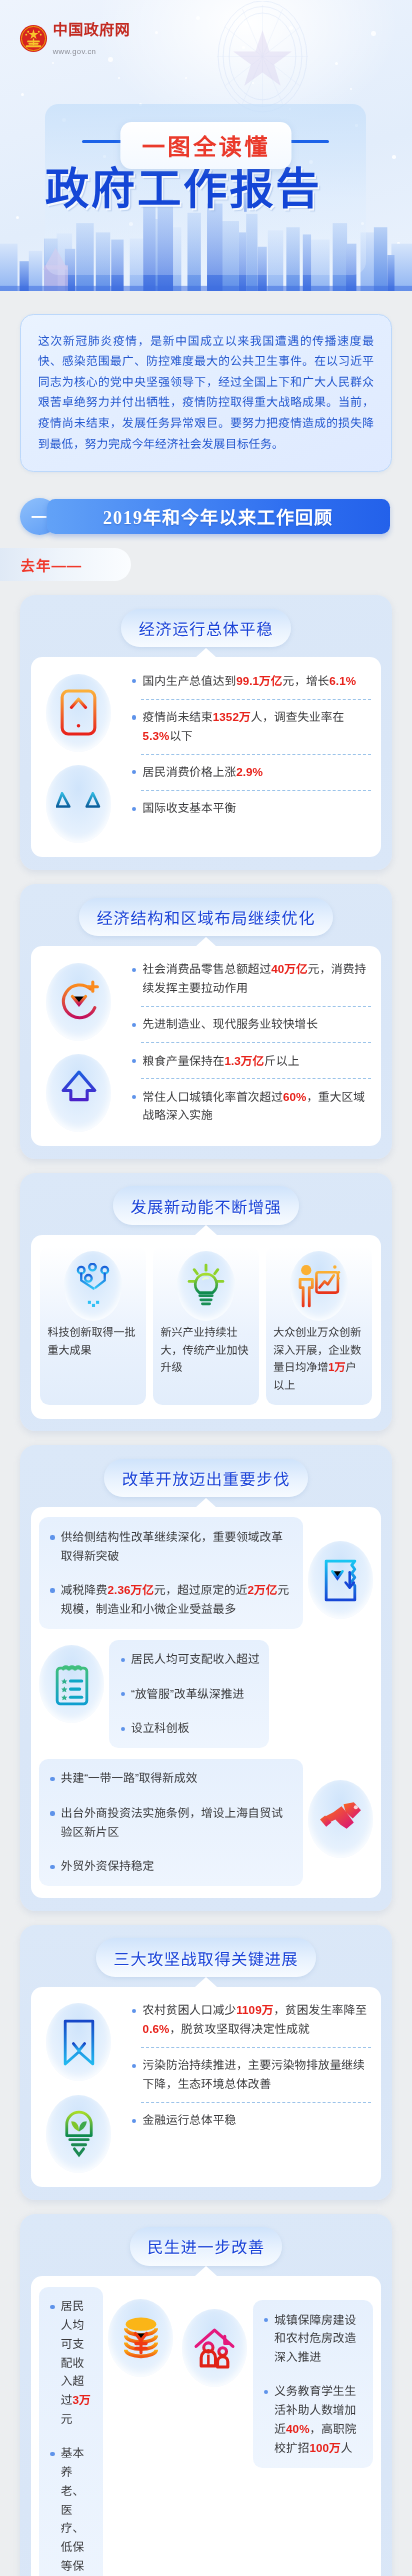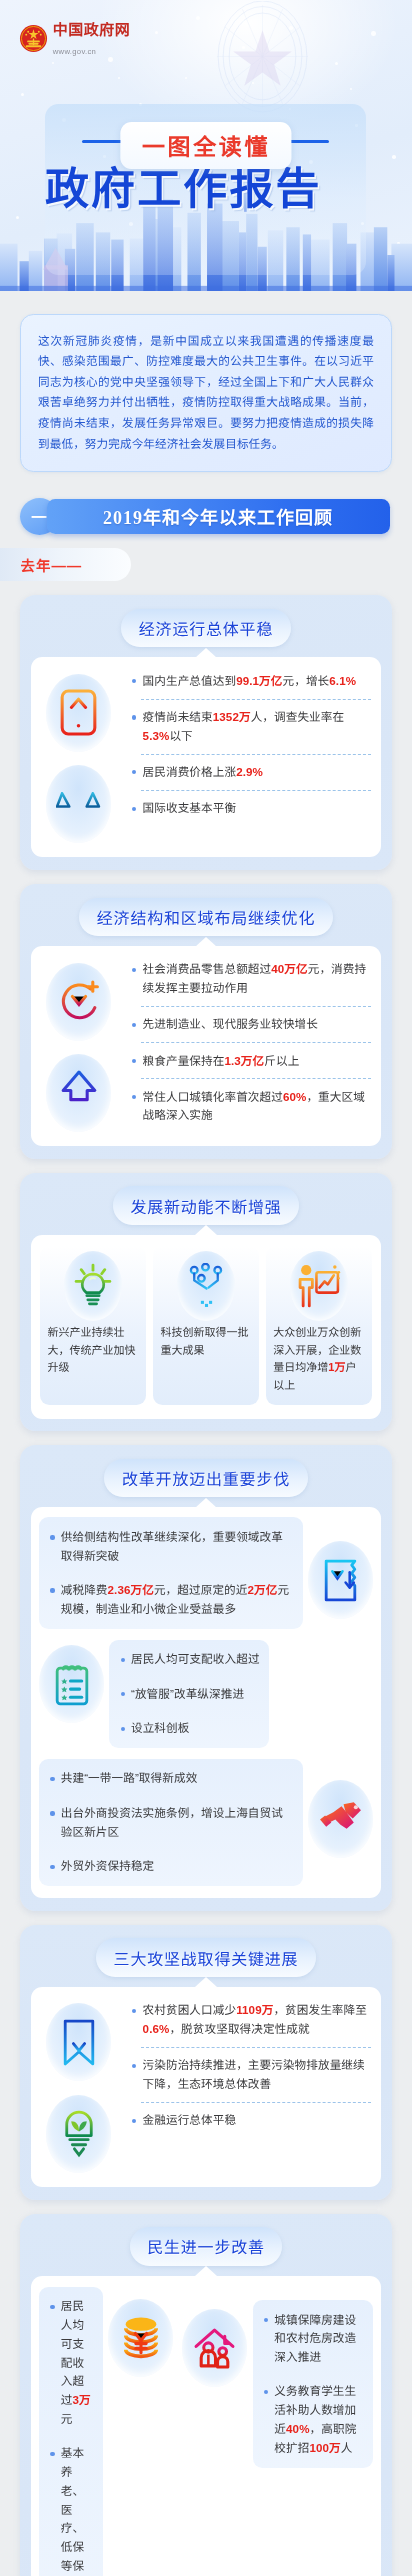--- a/index.html
+++ b/index.html
@@ -536,47 +536,20 @@
 </div>
 
 <div class="card">
   <div class="card-title">
     <span>发展新动能不断增强</span>
   </div>
   <div class="notch"></div>
   <div class="tri">
     <div class="tri-col">
       <div class="icon-ellipse">
-        <svg width="40" height="47" viewBox="0 0 78 92">
-          <defs>
-              <linearGradient id="g6" x1="0" y1="0" x2="0" y2="1">
-            <stop offset="0%" stop-color="#a6de2e"></stop>
-                <stop offset="100%" stop-color="#0f8a4f"></stop>
-              </linearGradient>
-            </defs>
-          <g stroke="#8fd22c" stroke-width="5.5" stroke-linecap="round">
-            <path d="M39 4 L39 14"></path>
-              <path d="M16 13 L22 21"></path>
-              <path d="M62 13 L56 21"></path>
-            <path d="M6 36 L16 36"></path>
-              <path d="M72 36 L62 36"></path>
-          </g>
-          <path d="M39 22 A20 20 0 0 1 52 58 L26 58 A20 20 0 0 1 39 22 Z" fill="none" stroke="url(#g6)" stroke-width="5.5" stroke-linejoin="round"></path>
-          <path d="M33 32 A9 9 0 0 1 43 30" fill="none" stroke="#e9fbd4" stroke-width="4" stroke-linecap="round"></path>
-          <g stroke="#1a8f55" stroke-width="5.5" stroke-linecap="round">
-            <path d="M27 64 L51 64"></path>
-              <path d="M29 72 L49 72"></path>
-              <path d="M32 80 L46 80"></path>
-          </g>
-        </svg>
-      </div>
-      <p><span>新兴产业持续壮大，传统产业加快升级</span></p>
-    </div>
-    <div class="tri-col">
-      <div class="icon-ellipse">
         <svg width="37" height="46" viewBox="0 0 72 90">
           <defs>
               <linearGradient id="g5" x1="0" y1="0" x2="0" y2="1">
             <stop offset="0%" stop-color="#1b5fd8"></stop>
                 <stop offset="100%" stop-color="#2fc0f5"></stop>
               </linearGradient>
             </defs>
           <g stroke="url(#g5)" stroke-width="4.5" fill="none" stroke-linecap="round">
             <circle cx="12" cy="14" r="6.5"></circle>
               <circle cx="34" cy="8" r="6.5"></circle>
@@ -592,20 +565,47 @@
           </g>
           <rect x="33" y="80" width="6" height="6" fill="#2fc0f5"></rect>
           <rect x="25" y="74" width="6" height="6" fill="#2fc0f5"></rect>
           <rect x="41" y="74" width="6" height="6" fill="#2fc0f5"></rect>
         </svg>
       </div>
       <p><span>科技创新取得一批重大成果</span></p>
     </div>
     <div class="tri-col">
       <div class="icon-ellipse">
+        <svg width="40" height="47" viewBox="0 0 78 92">
+          <defs>
+              <linearGradient id="g6" x1="0" y1="0" x2="0" y2="1">
+            <stop offset="0%" stop-color="#a6de2e"></stop>
+                <stop offset="100%" stop-color="#0f8a4f"></stop>
+              </linearGradient>
+            </defs>
+          <g stroke="#8fd22c" stroke-width="5.5" stroke-linecap="round">
+            <path d="M39 4 L39 14"></path>
+              <path d="M16 13 L22 21"></path>
+              <path d="M62 13 L56 21"></path>
+            <path d="M6 36 L16 36"></path>
+              <path d="M72 36 L62 36"></path>
+          </g>
+          <path d="M39 22 A20 20 0 0 1 52 58 L26 58 A20 20 0 0 1 39 22 Z" fill="none" stroke="url(#g6)" stroke-width="5.5" stroke-linejoin="round"></path>
+          <path d="M33 32 A9 9 0 0 1 43 30" fill="none" stroke="#e9fbd4" stroke-width="4" stroke-linecap="round"></path>
+          <g stroke="#1a8f55" stroke-width="5.5" stroke-linecap="round">
+            <path d="M27 64 L51 64"></path>
+              <path d="M29 72 L49 72"></path>
+              <path d="M32 80 L46 80"></path>
+          </g>
+        </svg>
+      </div>
+      <p><span>新兴产业持续壮大，传统产业加快升级</span></p>
+    </div>
+    <div class="tri-col">
+      <div class="icon-ellipse">
         <svg width="44" height="46" viewBox="0 0 86 90">
           <defs>
               <linearGradient id="g7" x1="0" y1="0" x2="0" y2="1">
             <stop offset="0%" stop-color="#fbb034"></stop>
                 <stop offset="100%" stop-color="#e8341c"></stop>
               </linearGradient>
             </defs>
           <circle cx="18" cy="14" r="10" fill="#fbb034"></circle>
           <path d="M6 32 L30 32 L30 48 L24 48 L24 84 M12 48 L12 84 M6 32 L6 48 L12 48" fill="none" stroke="url(#g7)" stroke-width="5.5" stroke-linecap="round" stroke-linejoin="round"></path>
           <rect x="38" y="18" width="42" height="40" rx="4" fill="none" stroke="url(#g7)" stroke-width="5"></rect>

